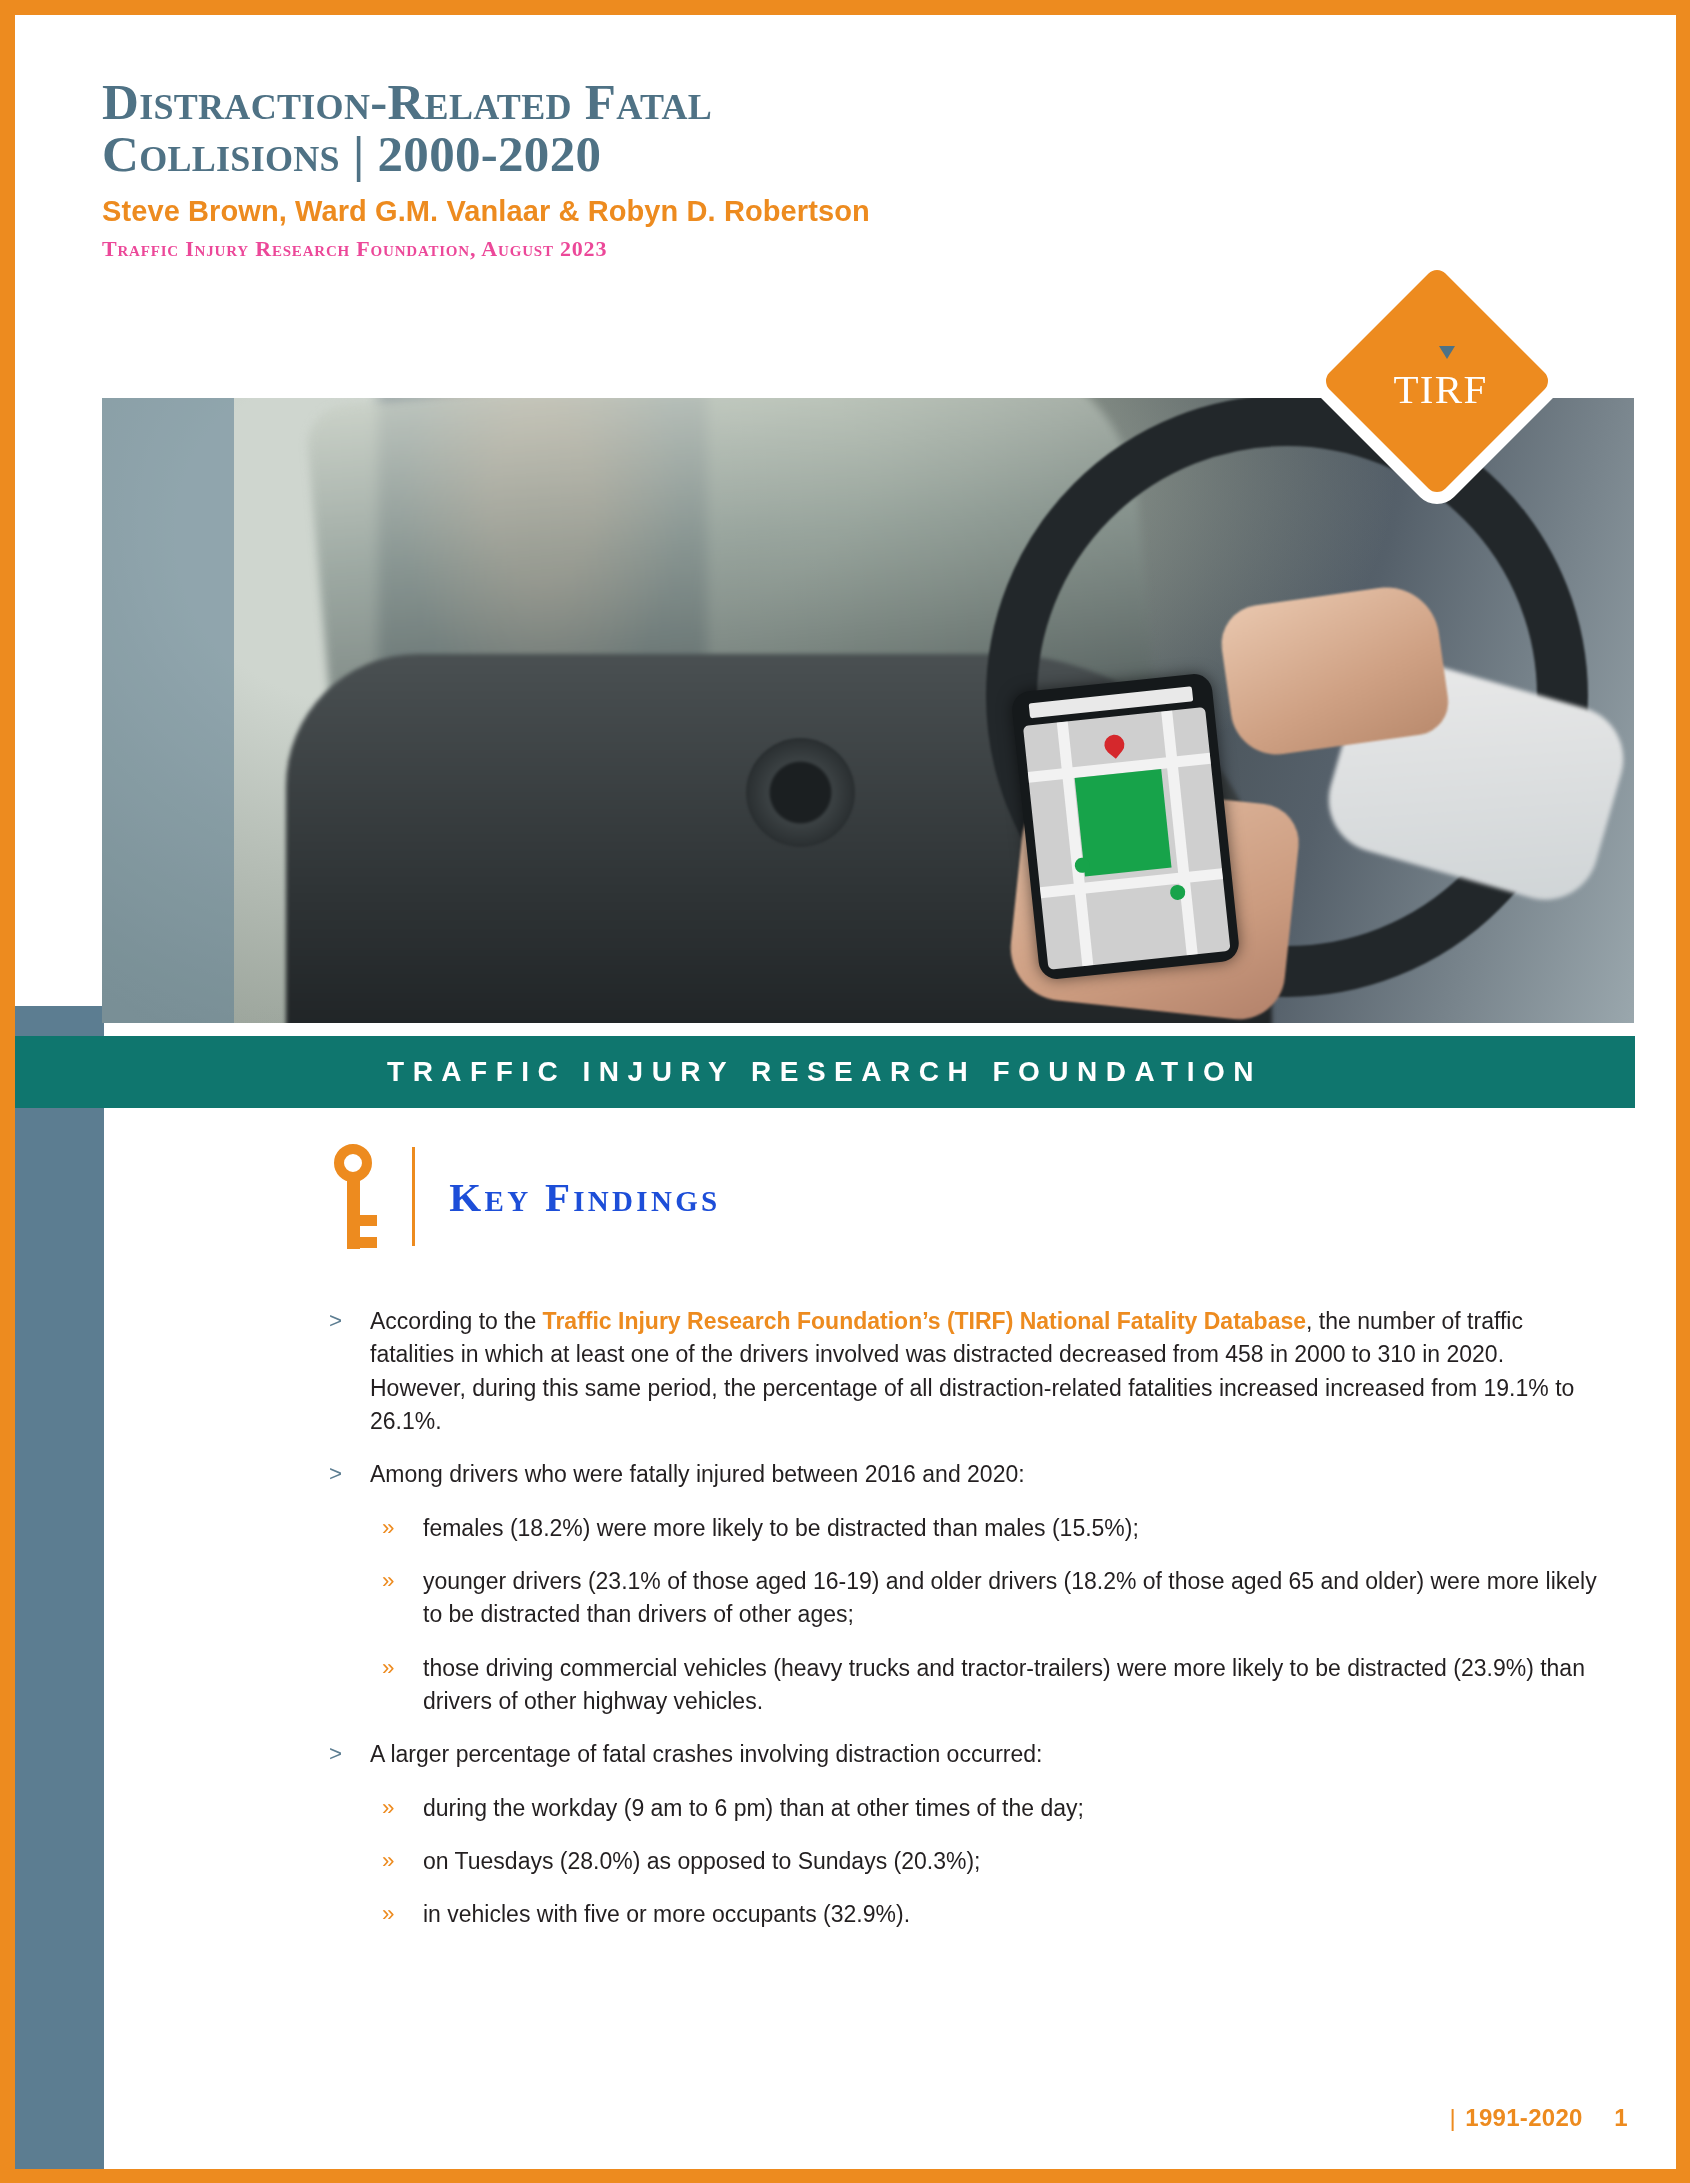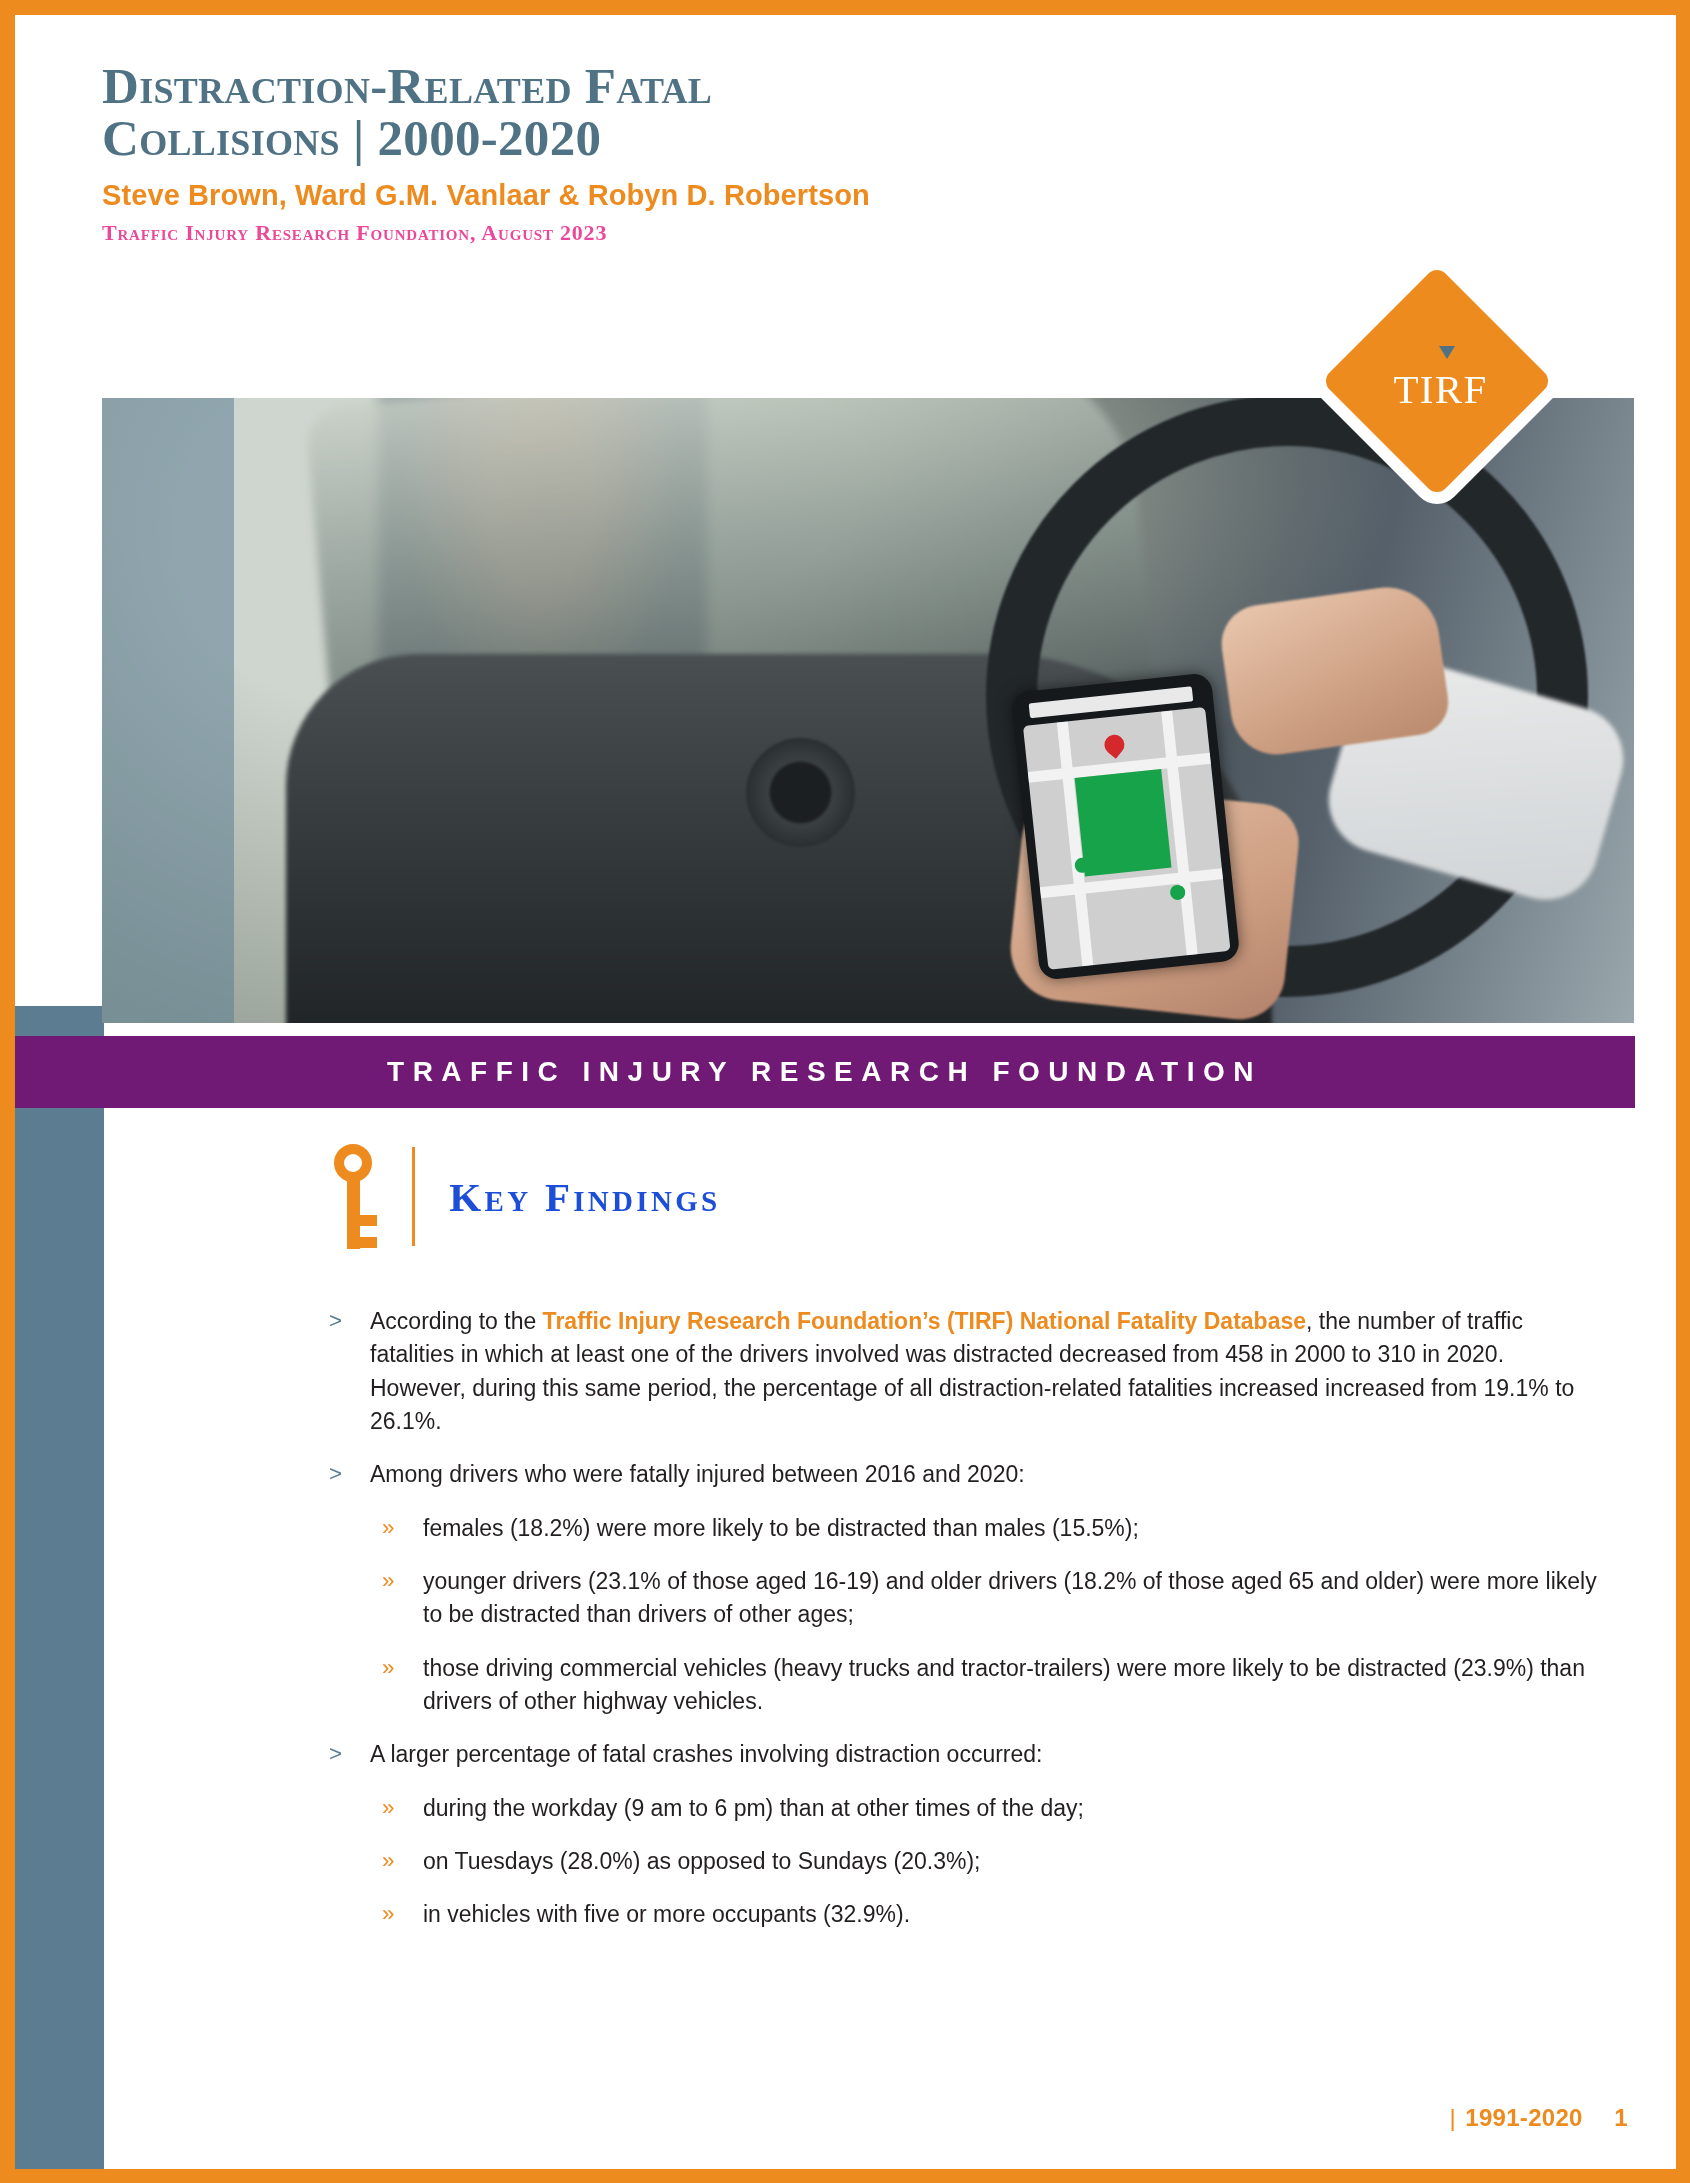--- a/index.html
+++ b/index.html
@@ -53,21 +53,21 @@
     top: 1006px;
     width: 89px;
     bottom: 14.5px;
     background: #5C7D91;
   }
 
   
   .header {
     position: absolute;
     left: 102px;
-    top: 60px;
+    top: 76px;
     width: 1315px;
   }
   .title {
     color: #4F7285;
     font-family: "Liberation Serif", serif;
     font-weight: bold;
     font-size: 51px;
     line-height: 1.02;
     letter-spacing: 0.3px;
     margin: 0;
@@ -230,21 +230,21 @@
     background: rgba(92,125,145,.55);
   }
 
   
   .orange-band {
     position: absolute;
     left: 14.5px;
     top: 1036px;
     width: 1620px;
     height: 72px;
-    background: #701a75;
+    background: #0f766e;
     color: #ffffff;
     display: flex;
     align-items: center;
     justify-content: center;
   }
   .orange-band span {
     font-size: 28px;
     font-weight: bold;
     letter-spacing: 8.5px;
   }

